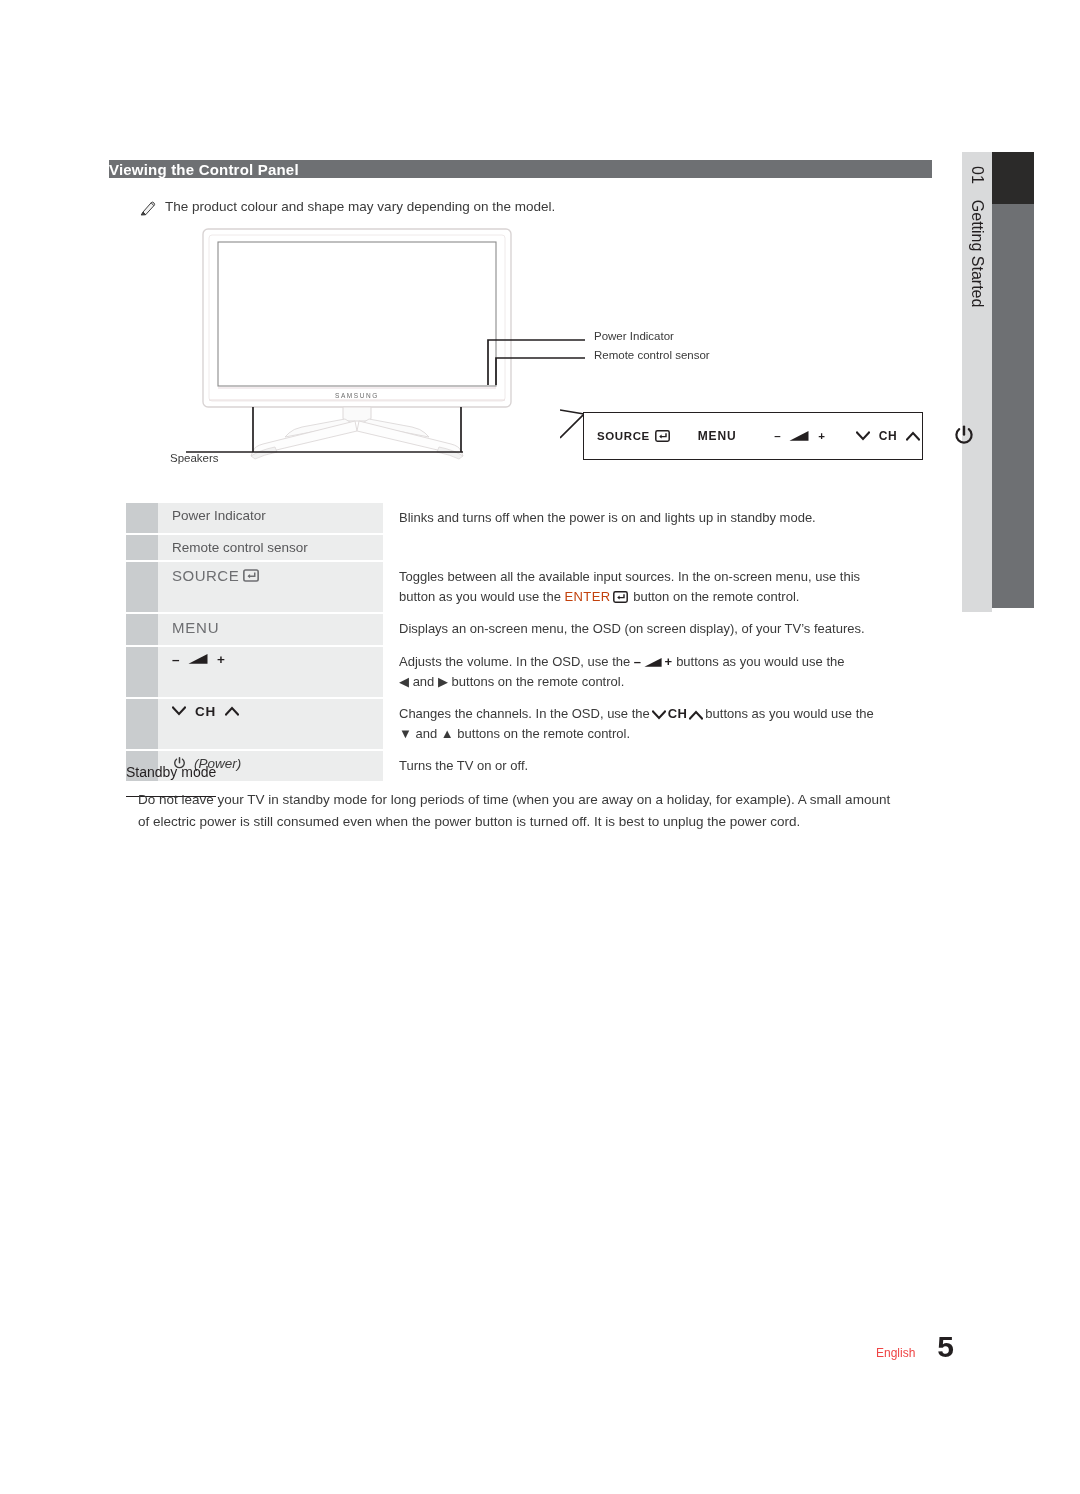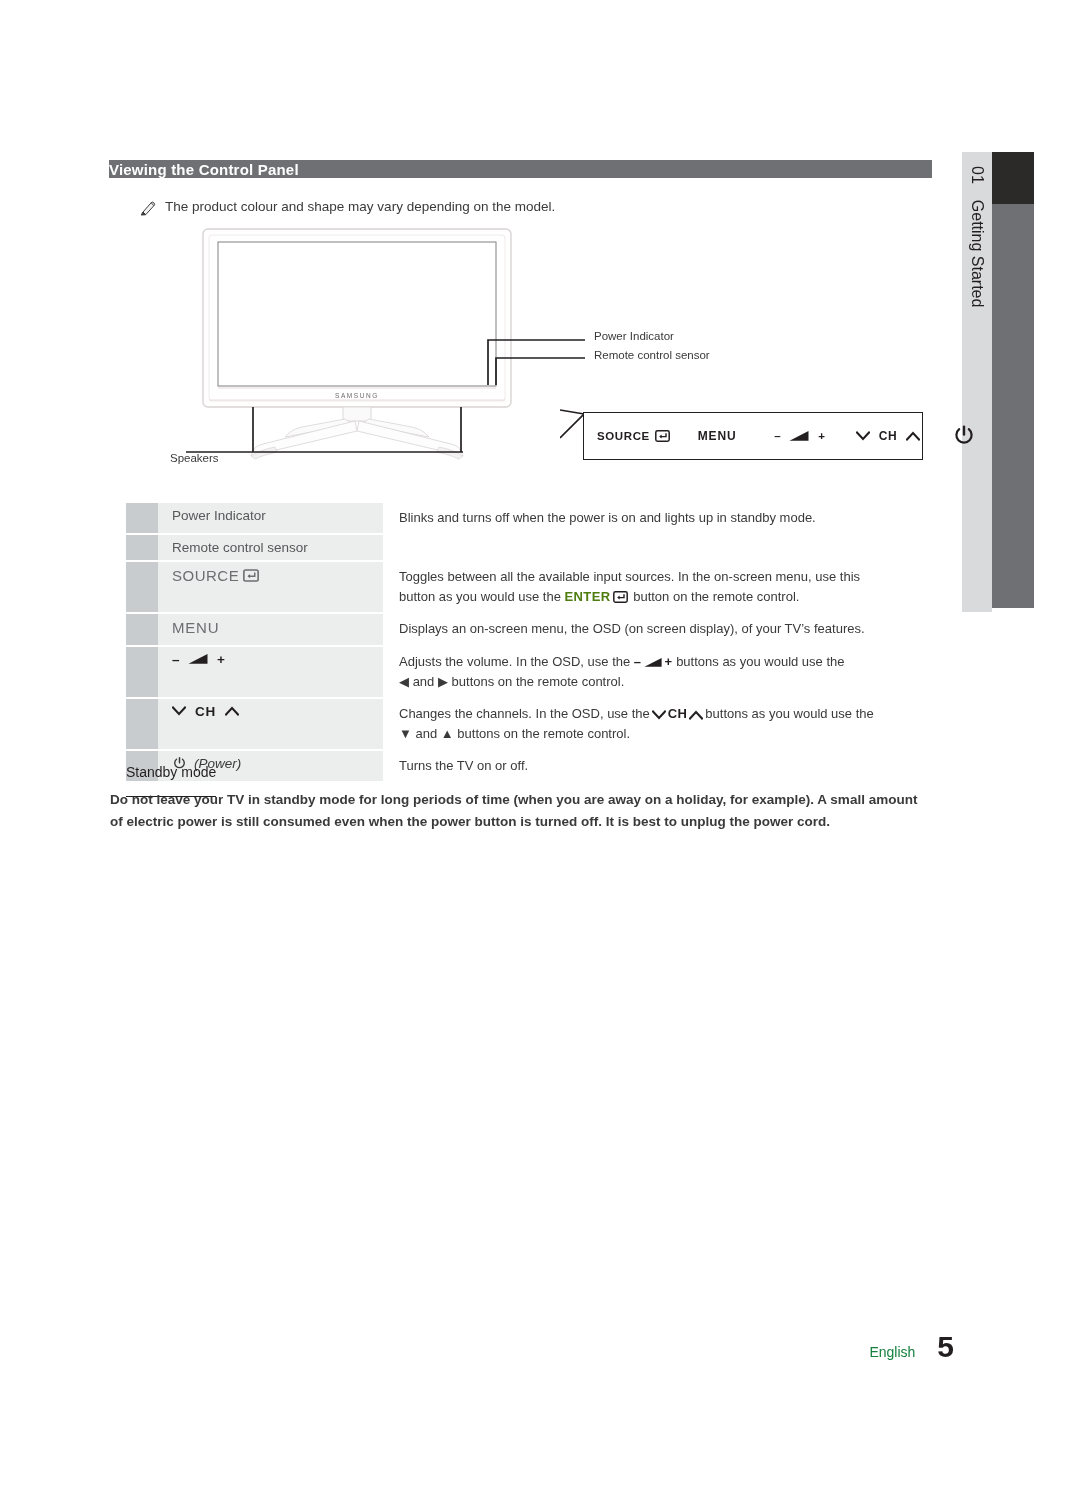--- a/index.html
+++ b/index.html
@@ -179,65 +179,64 @@
     padding: 5px 0 5px 16px;
     box-sizing: border-box;
     font-size: 13px;
     color: #3a3a3a;
     line-height: 1.55;
   }
   .desc-cell .ln { display: block; }
 
   .inline-ico { vertical-align: -2px; margin: 0 2px; }
   .bold-k { font-weight: bold; color:#231f20; letter-spacing:0.4px;}
-  .gray-k { color:#4d7c0f; font-weight:bold; letter-spacing:0.4px;}
+  .gray-k { color:#c2410c; font-weight:normal; letter-spacing:0.4px;}
 
   
   .lbl-glyphs { display:flex; align-items:center; gap:8px; }
   .lbl-glyphs.ch { gap: 9px; font-weight:bold; font-size:13.5px; color:#231f20; letter-spacing:0.8px;}
   .lbl-src { display:flex; align-items:center; gap:4px; font-size:15px; color:#6d6e71; letter-spacing:0.5px;}
   .lbl-menu { font-size:15px; color:#6d6e71; letter-spacing:0.8px; }
   .lbl-pow { display:flex; align-items:center; gap:7px; color:#3a3a3a; font-size:13.5px;font-style:italic; }
 
   
   .standby-head {
     position: absolute;
     left: 126px;
     top: 764px;
     font-size: 14px;
     color: #231f20;
     padding-bottom: 16px;
     border-bottom: 1.6px solid #231f20;
   }
   .standby-body {
     position: absolute;
-    left: 110px;
+    left: 138px;
     top: 789px;
     width: 828px;
     font-size: 13.5px;
     color: #3a3a3a;
     line-height: 1.62;
-    font-weight: bold;
   }
   .standby-body .ln { display:block; }
 
   
   .footer {
     position: absolute;
     left: 0;
     top: 1330px;
     width: 1080px;
     display: flex;
     align-items: baseline;
     justify-content: flex-end;
     padding-right: 126px;
     box-sizing: border-box;
     gap: 22px;
   }
-  .footer-lang { font-size: 14px; color: #15803d; }
+  .footer-lang { font-size: 12px; color: #ef4444; }
   .footer-page { font-size: 30px; font-weight: bold; color: #231f20; }
 </style>
 </head>
 <body>
 
 <div class="page">
 
   <div class="chapter-tab">
     <div class="chapter-rot">
       <span>01</span>

